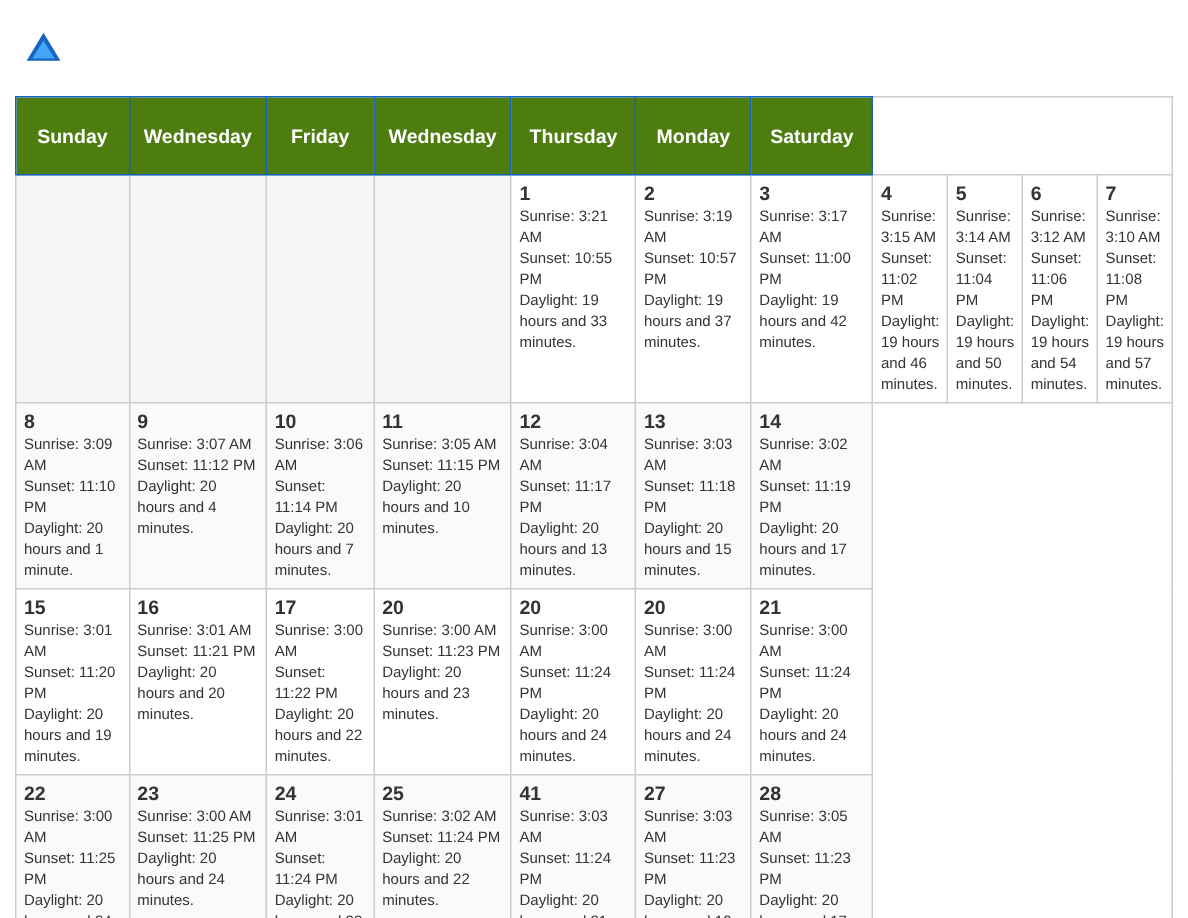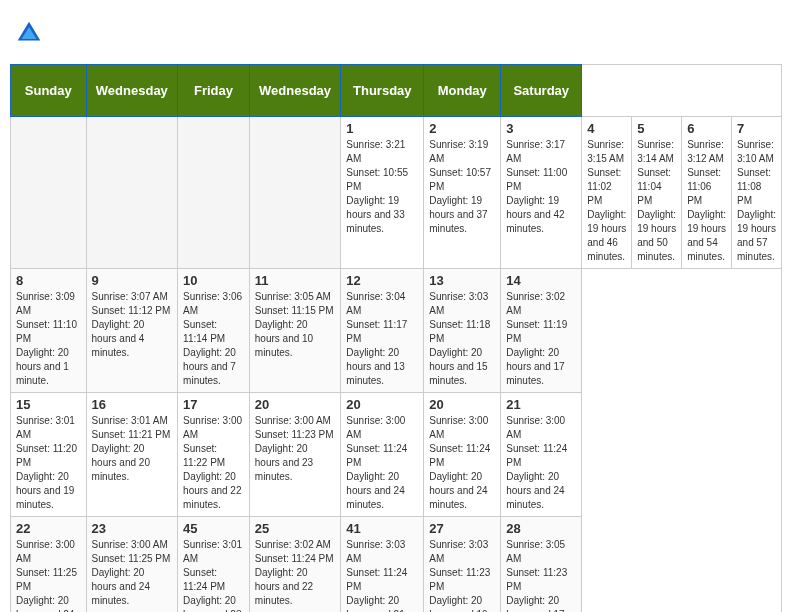--- a/index.html
+++ b/index.html
@@ -226,21 +226,21 @@
       <tr>
         <td>
           <span class="day-number">22</span>
           <div class="day-info">Sunrise: 3:00 AM<br>Sunset: 11:25 PM<br>Daylight: 20 hours and 24 minutes.</div>
         </td>
         <td>
           <span class="day-number">23</span>
           <div class="day-info">Sunrise: 3:00 AM<br>Sunset: 11:25 PM<br>Daylight: 20 hours and 24 minutes.</div>
         </td>
         <td>
-          <span class="day-number">45</span>
+          <span class="day-number">24</span>
           <div class="day-info">Sunrise: 3:01 AM<br>Sunset: 11:24 PM<br>Daylight: 20 hours and 23 minutes.</div>
         </td>
         <td>
           <span class="day-number">25</span>
           <div class="day-info">Sunrise: 3:02 AM<br>Sunset: 11:24 PM<br>Daylight: 20 hours and 22 minutes.</div>
         </td>
         <td>
           <span class="day-number">41</span>
           <div class="day-info">Sunrise: 3:03 AM<br>Sunset: 11:24 PM<br>Daylight: 20 hours and 21 minutes.</div>
         </td>

